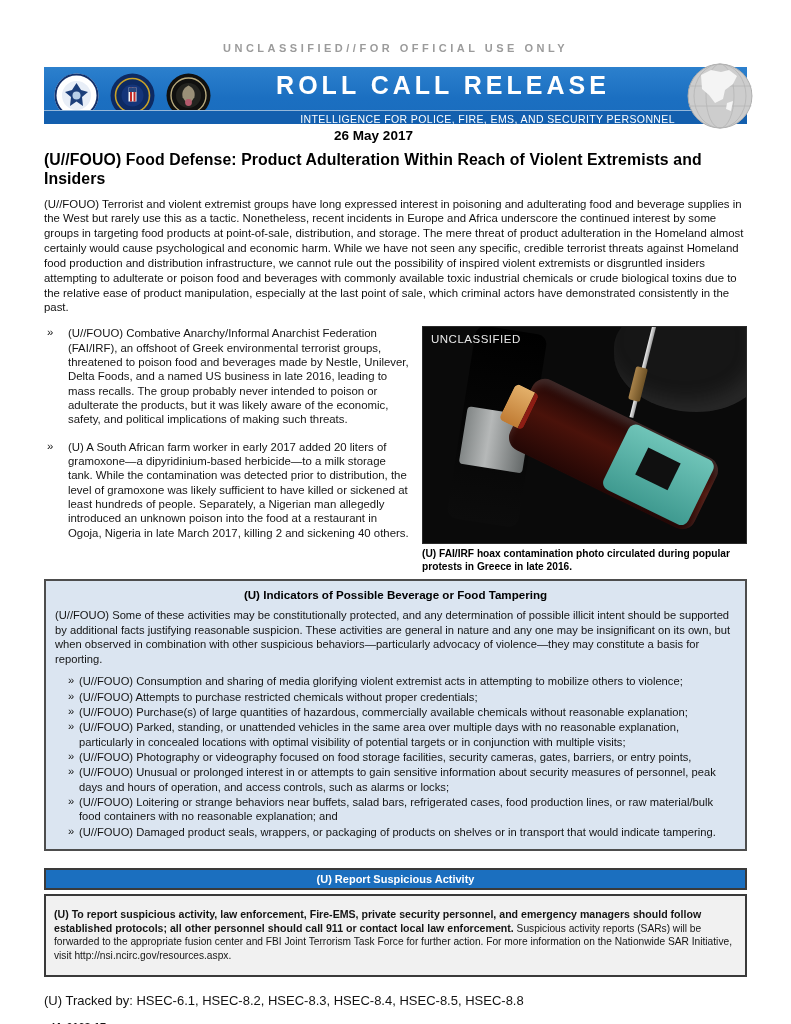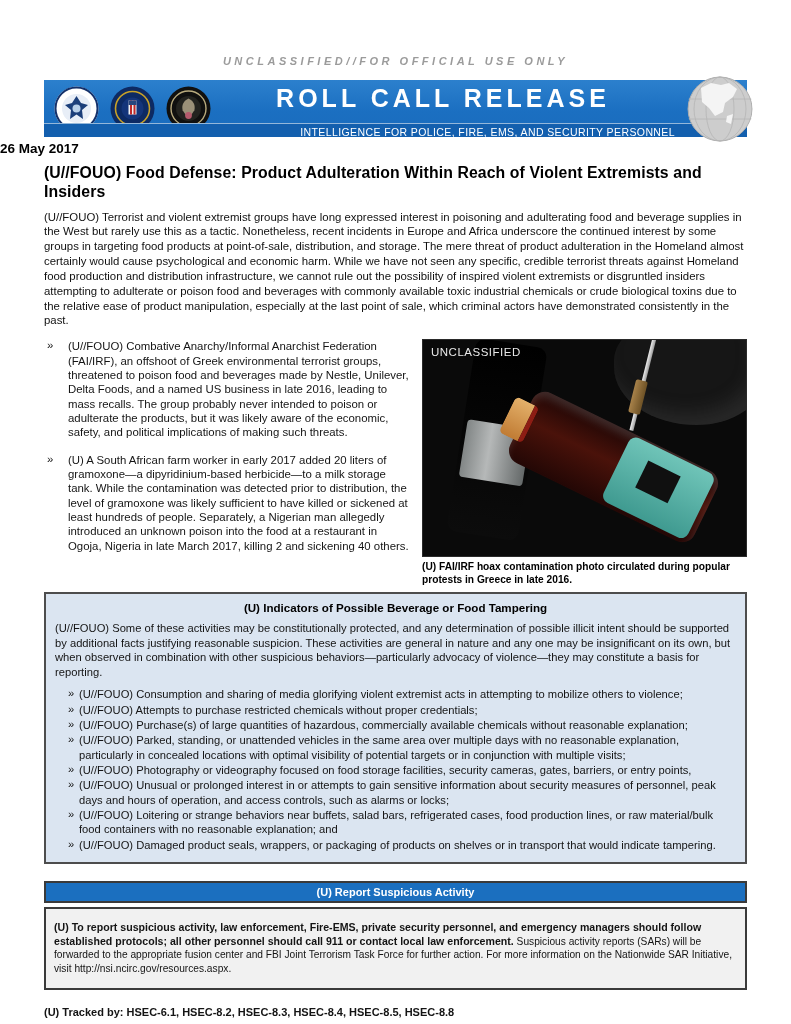--- a/index.html
+++ b/index.html
@@ -6,21 +6,21 @@
   body {
     width:791px; height:1024px; margin:0; background:#ffffff;
     font-family:"Liberation Sans", sans-serif; color:#141414;
   }
   .page { position:relative; width:791px; height:1024px; overflow:hidden; background:#fff; }
 
   .classification {
     text-align:center; color:#9b9b9b; font-weight:bold;
     letter-spacing:3.5px; font-size:11px;
   }
-  .top-class { padding-top:55px;font-style:italic; }
+  .top-class { padding-top:42px; }
 
   
   .banner {
     position:relative; margin:13px 44px 0 44px; height:57px;
     background:linear-gradient(180deg,#2c80cd 0%, #1b6fc1 55%, #1a6cbd 100%);
     overflow:visible;
   }
   .seals { position:absolute; left:10px; top:6px; display:flex; gap:11px; align-items:center; }
   .seal { width:45px; height:45px; border-radius:50%; position:relative; flex-shrink:0; }
   .seal svg { width:100%; height:100%; display:block; }
@@ -35,21 +35,21 @@
     color:#ffffff; font-size:10.5px; text-align:right;
     padding:2px 72px 0 0; letter-spacing:.4px; white-space:nowrap;
   }
   .globe {
     position:absolute; right:-6px; top:-4px; width:66px; height:66px;
     border-radius:50%; overflow:hidden; z-index:2;
   }
   .globe svg { width:100%; height:100%; display:block; }
 
   .date-line {
-    text-align:left; padding:4px 44px 0 0;
+    text-align:center; padding:4px 44px 0 0;
     font-weight:bold; font-size:13.5px; color:#000;
   }
 
   
   .content { padding:0 44px; }
   .doc-title {
     margin-top:7px; font-size:15.8px; font-weight:bold; line-height:1.22;
     color:#000; letter-spacing:.1px;
   }
   .intro {
@@ -123,21 +123,21 @@
     margin:17px 44px 0 44px; background:#1b6fbf; border:2px solid #3a3a3a;
     color:#fff; font-weight:bold; font-size:11px; text-align:center; padding:3px 0;
   }
   .report-box {
     margin:4px 44px 0 44px; border:2px solid #3a3a3a; background:#f1f1f1;
     padding:12px 8px; font-size:10.6px; line-height:1.3;
   }
   .report-box .bold { font-weight:bold; }
   .report-box .reg { font-weight:normal; font-size:10.2px; }
 
-  .tracked { margin:16px 44px 10px 44px; font-weight:bold; font-size:11px; }
+  .tracked { margin:16px 44px 10px 44px; font-weight:normal; font-size:13px; }
   .ia-num { margin:13px 44px 0 52px; font-weight:bold; font-size:10.8px; }
 
   
   .foot-box {
     margin:5px 30px 0 30px; background:#e9e9e9; padding:6px 12px 7px 12px;
   }
 </style>
 </head>
 <body>
 

